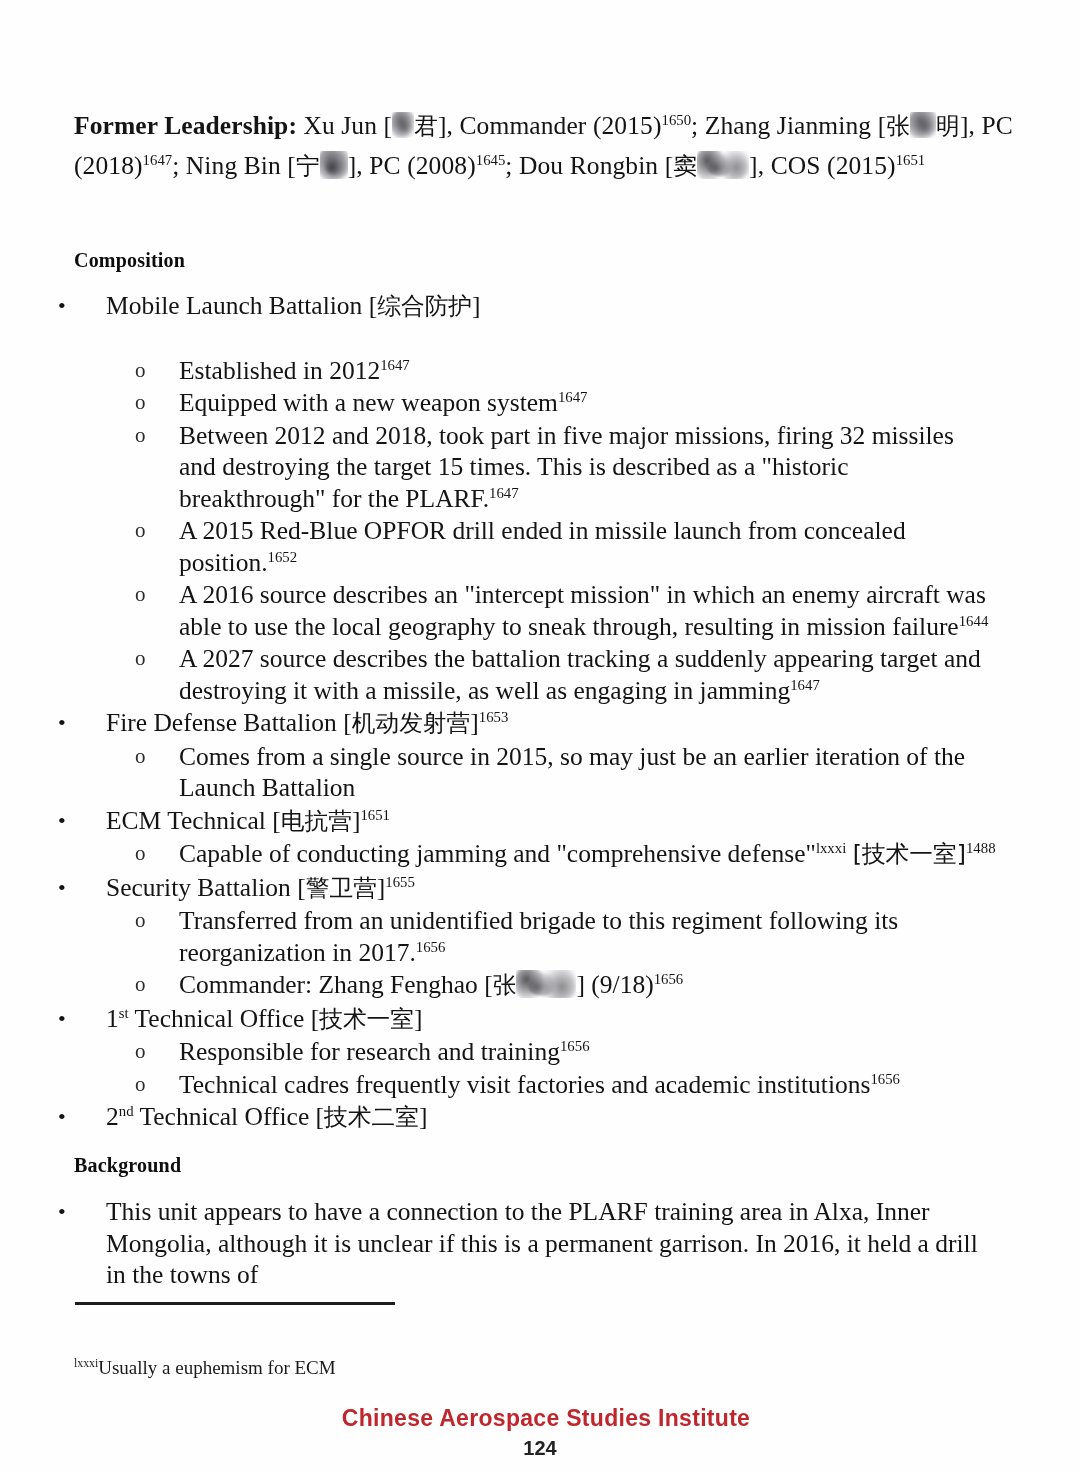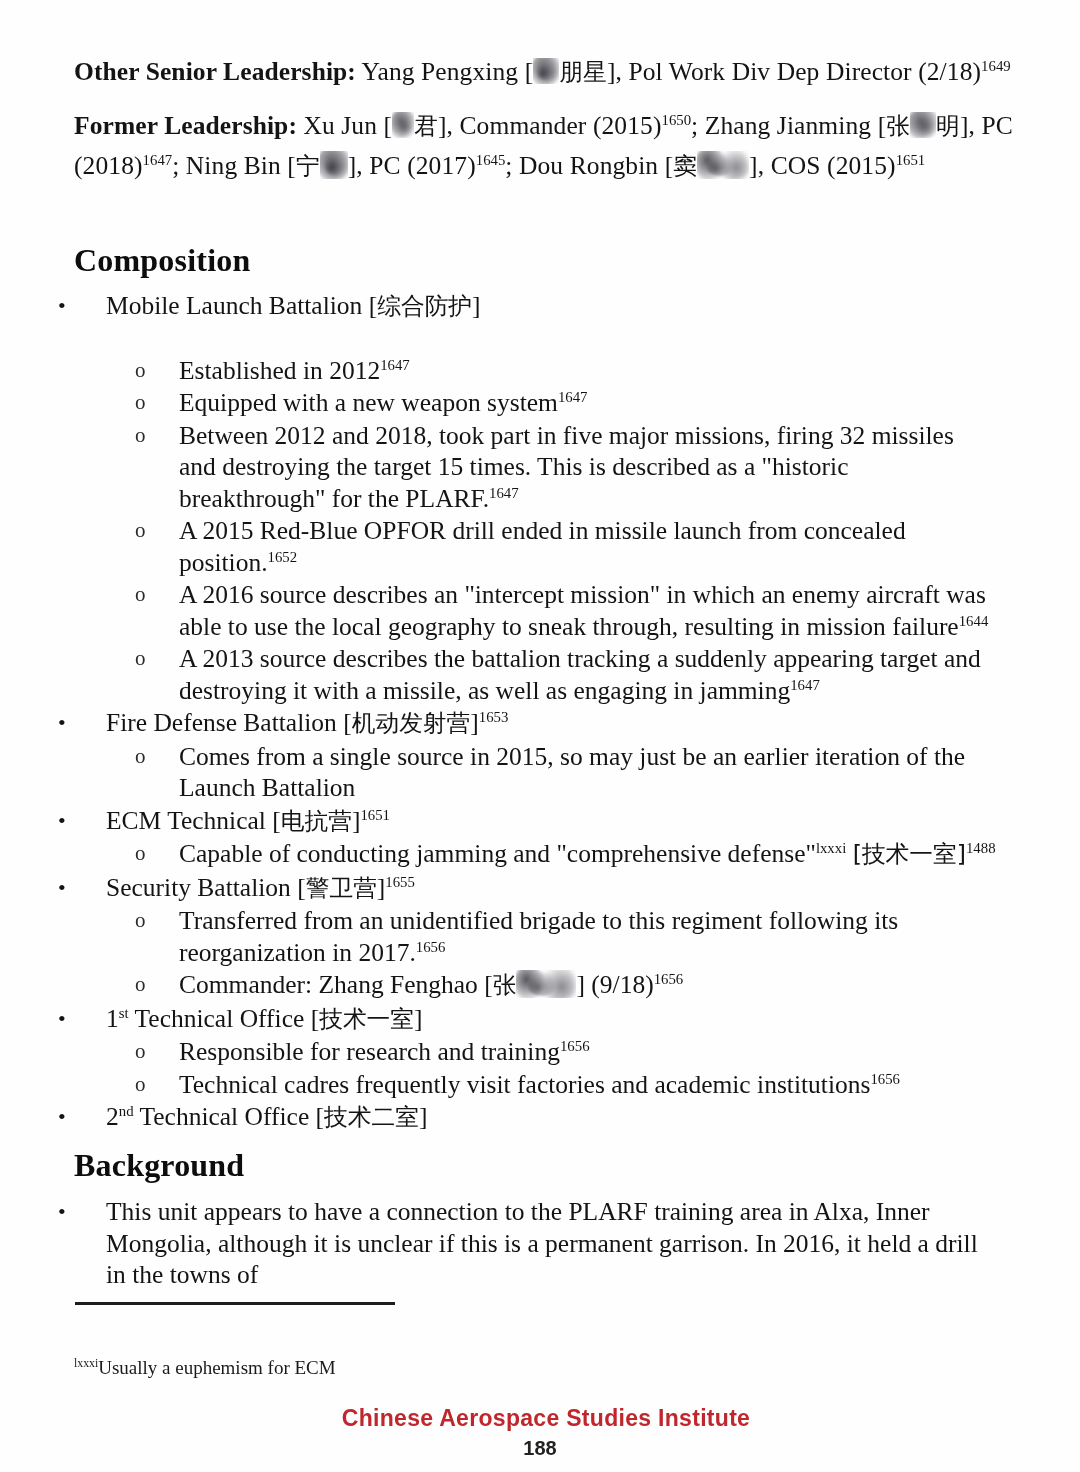--- a/index.html
+++ b/index.html
@@ -28,21 +28,21 @@
     position: absolute;
     font-size: 25.5px;
     line-height: 40px;
     letter-spacing: 0.1px;
     color: #141414;
   }
   .bold { font-weight: bold; }
 
   .heading {
     position: absolute;
-    font-size: 32px;
+    font-size: 20px;
     font-weight: bold;
     line-height: 34px;
     color: #0d0d0d;
     letter-spacing: 0.2px;
     text-align: center;
   }
 
   sup {
     font-size: 0.58em;
     vertical-align: super;
@@ -159,41 +159,34 @@
     font-size: 20px;
     font-weight: bold;
     color: #222;
   }
 </style>
 </head>
 <body>
 
 <div class="page">
 
-  <div class="para" style="left:74px; top:52px; width:940px;">
-    <span class="bold">Other Senior Leadership:</span><span> </span><span>Yang Pengxing</span><span> [</span><span class="redact" style="width:26px;height:26px;vertical-align:-4px;">
-        <span class="blob" style="left:-2px;top:-5px;width:30px;height:34px;"></span>
-        <span class="blob b2" style="left:1px;top:0px;width:24px;height:26px;"></span>
-        <span class="blob b3" style="left:4px;top:4px;width:16px;height:18px;"></span>
-      </span><span class="cjk">朋星</span><span>], </span><span>Pol Work Div Dep Director (2/18)</span><sup>1649</sup>
-  </div>
 
   <div class="para" style="left:74px; top:106px; width:952px;">
     <span class="bold">Former Leadership:</span>
     <span>Xu Jun</span><span> [</span><span class="redact" style="width:22px;height:26px;vertical-align:-4px;">
         <span class="blob" style="left:-2px;top:-3px;width:26px;height:30px;"></span>
         <span class="blob b2" style="left:2px;top:2px;width:18px;height:22px;"></span>
       </span><span class="cjk">君</span><span>], </span><span>Commander (2015)</span><sup>1650</sup><span>; </span><span>Zhang Jianming</span><span> [</span><span class="cjk">张</span><span class="redact" style="width:26px;height:26px;vertical-align:-4px;">
         <span class="blob" style="left:-3px;top:-4px;width:32px;height:32px;"></span>
         <span class="blob b2" style="left:1px;top:1px;width:24px;height:24px;"></span>
       </span><span class="cjk">明</span><span>], </span><span>PC (2018)</span><sup>1647</sup><span>; </span><span>Ning Bin</span><span> [</span><span class="cjk">宁</span><span class="redact" style="width:28px;height:28px;vertical-align:-5px;">
         <span class="blob" style="left:-3px;top:-5px;width:34px;height:36px;"></span>
         <span class="blob b2" style="left:0px;top:-1px;width:28px;height:30px;"></span>
         <span class="blob b3" style="left:5px;top:4px;width:18px;height:20px;"></span>
-      </span><span>], </span><span>PC (2017)</span><sup>1645</sup><span>; </span><span>Dou Rongbin</span><span> [</span><span class="cjk">窦</span><span class="redact" style="width:52px;height:28px;vertical-align:-5px;">
+      </span><span>], </span><span>PC (2008)</span><sup>1645</sup><span>; </span><span>Dou Rongbin</span><span> [</span><span class="cjk">窦</span><span class="redact" style="width:52px;height:28px;vertical-align:-5px;">
         <span class="blob" style="left:-2px;top:-4px;width:30px;height:34px;"></span>
         <span class="blob b2" style="left:22px;top:-2px;width:30px;height:32px;"></span>
         <span class="blob b3" style="left:10px;top:3px;width:26px;height:22px;"></span>
       </span><span>], </span><span>COS (2015)</span><sup>1651</sup>
   </div>
 
   <div class="heading" style="left:74px; top:243px;">Composition</div>
 
   <div class="bullets" style="left:0px; top:290px; width:1080px;">
 
@@ -222,21 +215,21 @@
       <span class="txt"><span>A 2015 Red-Blue OPFOR drill ended in missile launch from concealed position.</span><sup>1652</sup></span>
     </div>
 
     <div class="li lvl2" style="width:812px; margin-top:1px;">
       <span class="marker">o</span>
       <span class="txt"><span>A 2016 source describes an "intercept mission" in which an enemy aircraft was able to use the local geography to sneak through, resulting in mission failure</span><sup>1644</sup></span>
     </div>
 
     <div class="li lvl2" style="width:808px; margin-top:1px;">
       <span class="marker">o</span>
-      <span class="txt"><span>A 2013 source describes the battalion tracking a suddenly appearing target and destroying it with a missile, as well as engaging in jamming</span><sup>1647</sup></span>
+      <span class="txt"><span>A 2027 source describes the battalion tracking a suddenly appearing target and destroying it with a missile, as well as engaging in jamming</span><sup>1647</sup></span>
     </div>
 
     <div class="li lvl1" style="width:860px; margin-top:1px;">
       <span class="marker">•</span>
       <span class="txt"><span>Fire Defense Battalion [</span><span class="cjk">机动发射营</span><span>]</span><sup>1653</sup></span>
     </div>
 
     <div class="li lvl2" style="width:790px; margin-top:1px;">
       <span class="marker">o</span>
       <span class="txt"><span>Comes from a single source in 2015, so may just be an earlier iteration of the Launch Battalion</span></span>
@@ -301,15 +294,15 @@
     </div>
   </div>
 
   <div class="fn-rule"></div>
 
   <div class="footnote">
     <sup>lxxxi</sup><span>Usually a euphemism for ECM</span>
   </div>
 
   <div class="footer-brand" style="color: rgb(192, 39, 45);">Chinese Aerospace Studies Institute</div>
-  <div class="footer-page">188</div>
+  <div class="footer-page">124</div>
 
 </div>
 
 </body></html>

